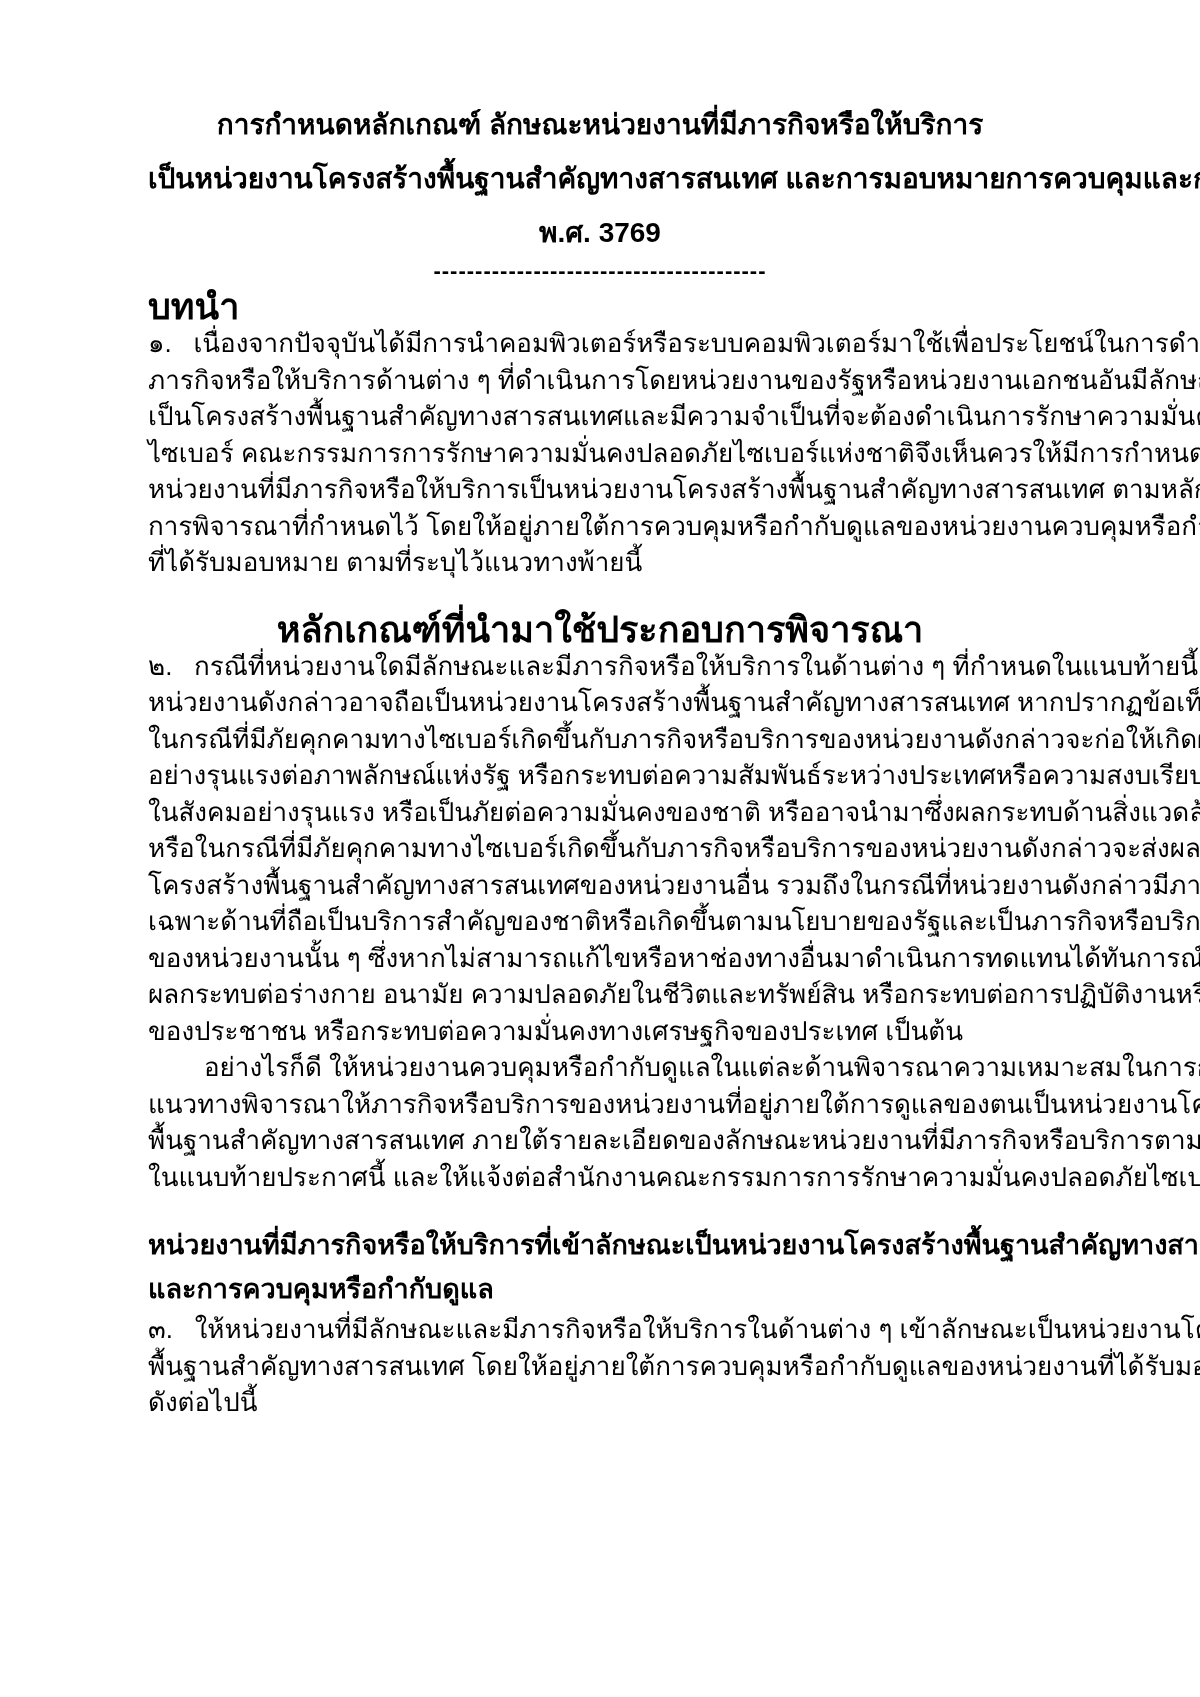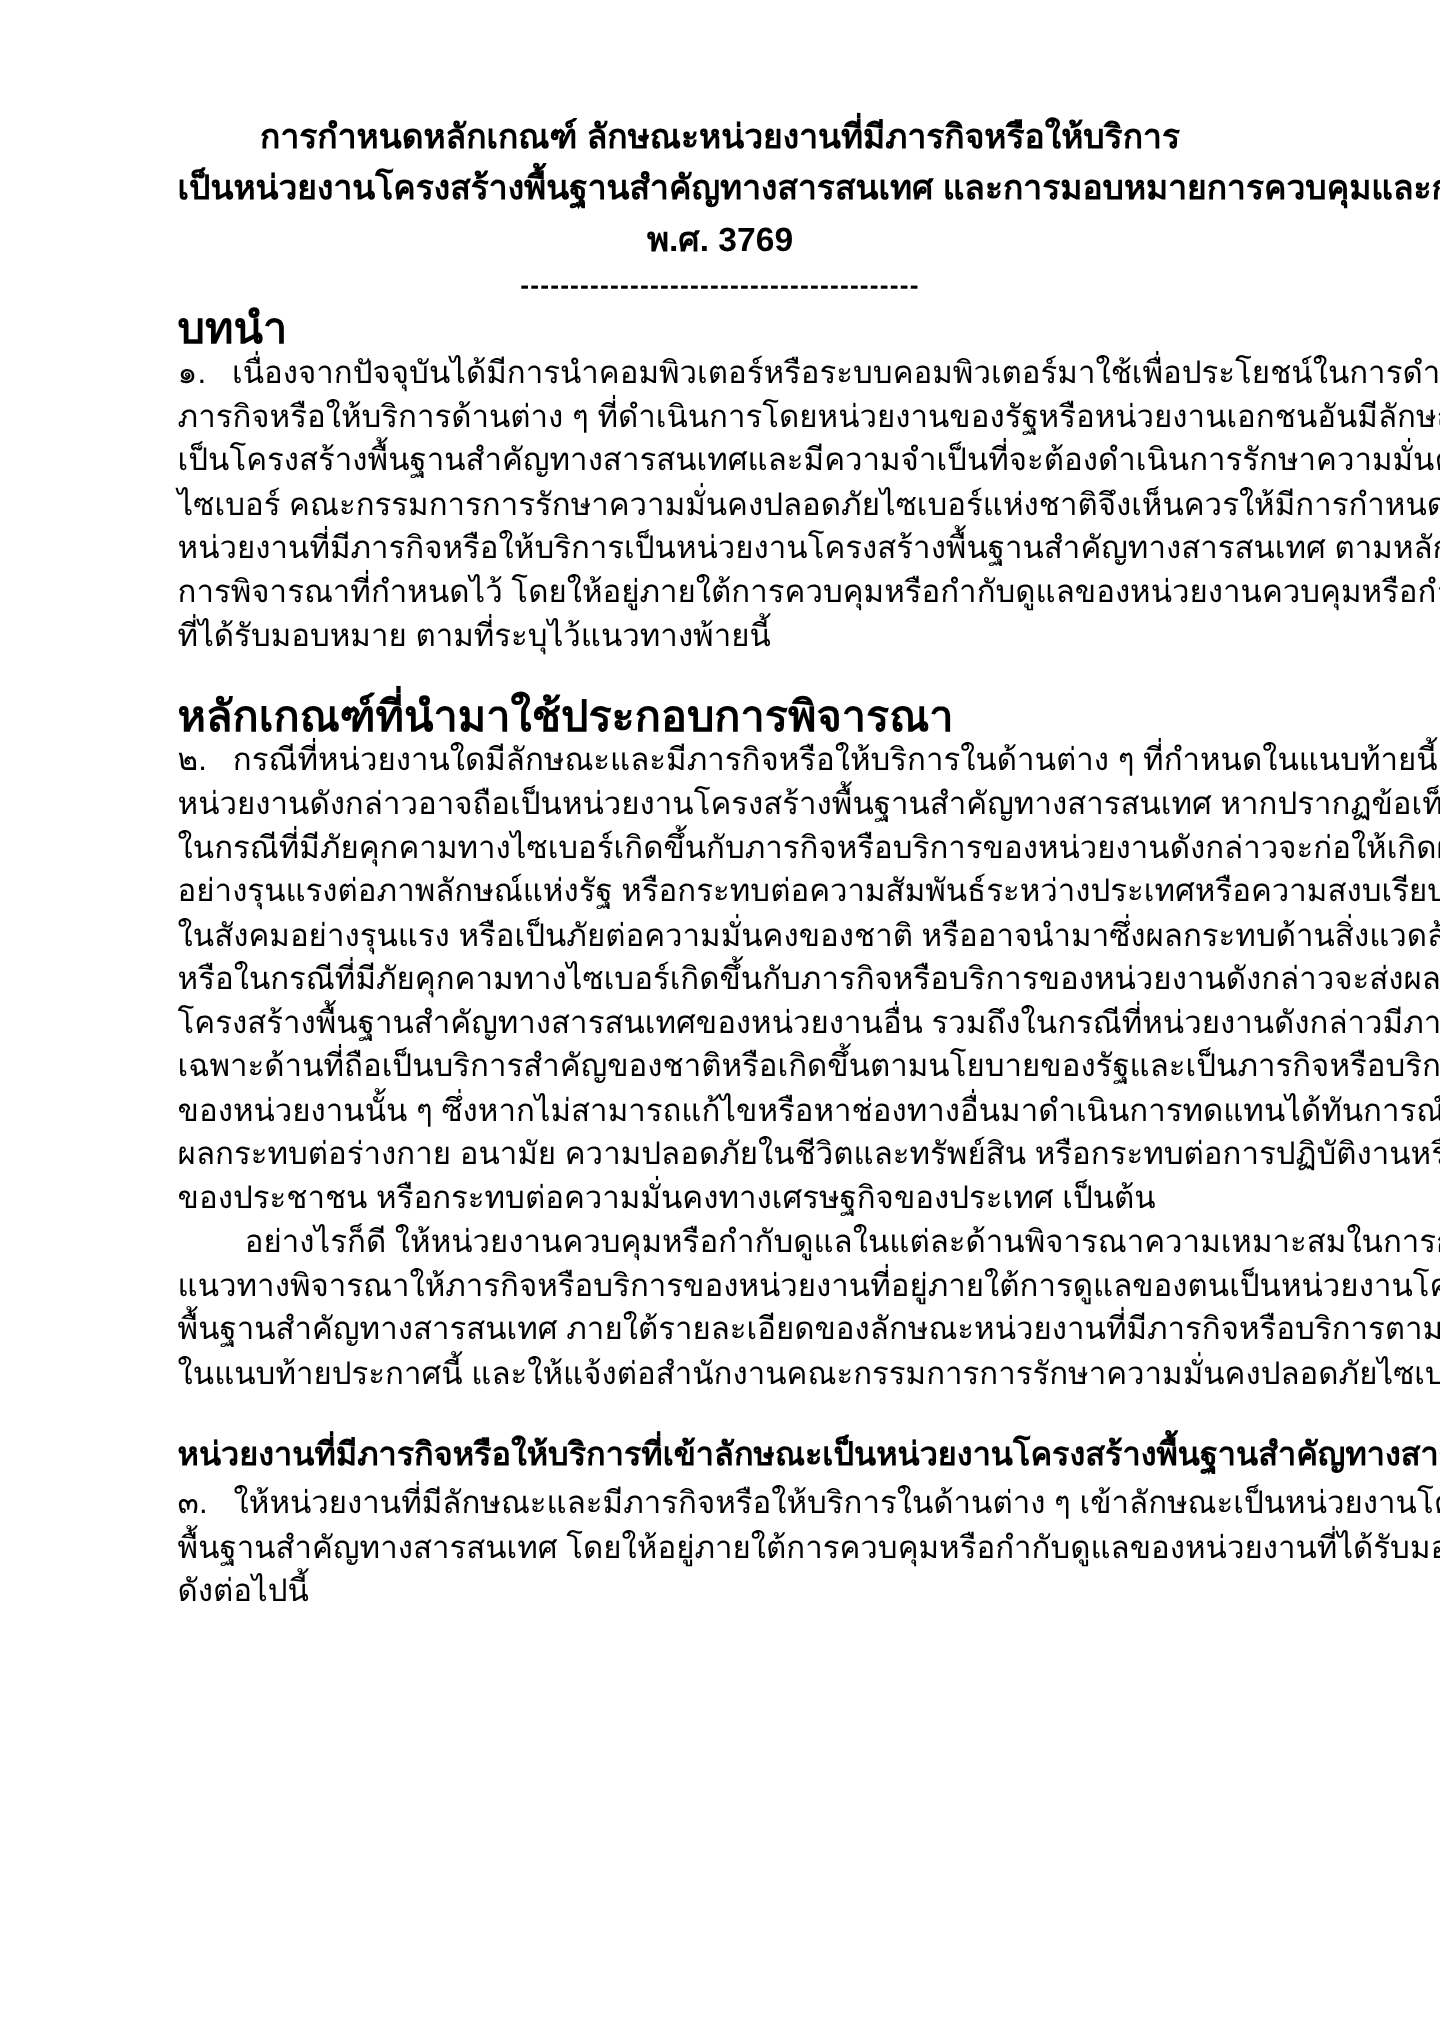--- a/index.html
+++ b/index.html
@@ -17,38 +17,40 @@
     color: #000000;
     font-family: "Liberation Sans", "DejaVu Sans", sans-serif;
     overflow: hidden;
   }
   .title-line {
     font-weight: bold;
     font-size: 28px;
     line-height: 43px;
     text-align: center;
     white-space: pre;
+    margin-top: 11px;
   }
   .separator {
     text-align: center;
     font-weight: bold;
     font-size: 22px;
     line-height: 34px;
     letter-spacing: 1px;
     white-space: pre;
   }
   .heading {
     font-weight: bold;
     font-size: 36px;
     line-height: 37px;
     margin: 0;
     white-space: pre;
   }
   .heading-gap {
     margin-top: 30px;
+    text-align: center;
   }
   .big-heading-line {
     font-weight: bold;
     font-size: 27px;
     line-height: 44px;
     white-space: pre;
   }
   .big-heading {
     margin-top: 28px;
   }
@@ -108,20 +110,21 @@
       <div class="line indent">อย่างไรก็ดี ให้หน่วยงานควบคุมหรือกำกับดูแลในแต่ละด้านพิจารณาความเหมาะสมในการกำหนด</div>
       <div class="line">แนวทางพิจารณาให้ภารกิจหรือบริการของหน่วยงานที่อยู่ภายใต้การดูแลของตนเป็นหน่วยงานโครงสร้าง</div>
       <div class="line">พื้นฐานสำคัญทางสารสนเทศ ภายใต้รายละเอียดของลักษณะหน่วยงานที่มีภารกิจหรือบริการตามที่กำหนดไว้</div>
       <div class="line">ในแนบท้ายประกาศนี้ และให้แจ้งต่อสำนักงานคณะกรรมการการรักษาความมั่นคงปลอดภัยไซเบอร์แห่งชาติ</div>
     </div>
   </section>
 
   <section>
     <div class="big-heading">
       <div class="big-heading-line">หน่วยงานที่มีภารกิจหรือให้บริการที่เข้าลักษณะเป็นหน่วยงานโครงสร้างพื้นฐานสำคัญทางสารสนเทศ</div>
+      <div class="big-heading-line">และการควบคุมหรือกำกับดูแล</div>
     </div>
     <div class="para">
       <div class="line">๓.   ให้หน่วยงานที่มีลักษณะและมีภารกิจหรือให้บริการในด้านต่าง ๆ เข้าลักษณะเป็นหน่วยงานโครงสร้าง</div>
       <div class="line">พื้นฐานสำคัญทางสารสนเทศ โดยให้อยู่ภายใต้การควบคุมหรือกำกับดูแลของหน่วยงานที่ได้รับมอบหมาย</div>
       <div class="line">ดังต่อไปนี้</div>
     </div>
   </section>
 
 </div>
 

